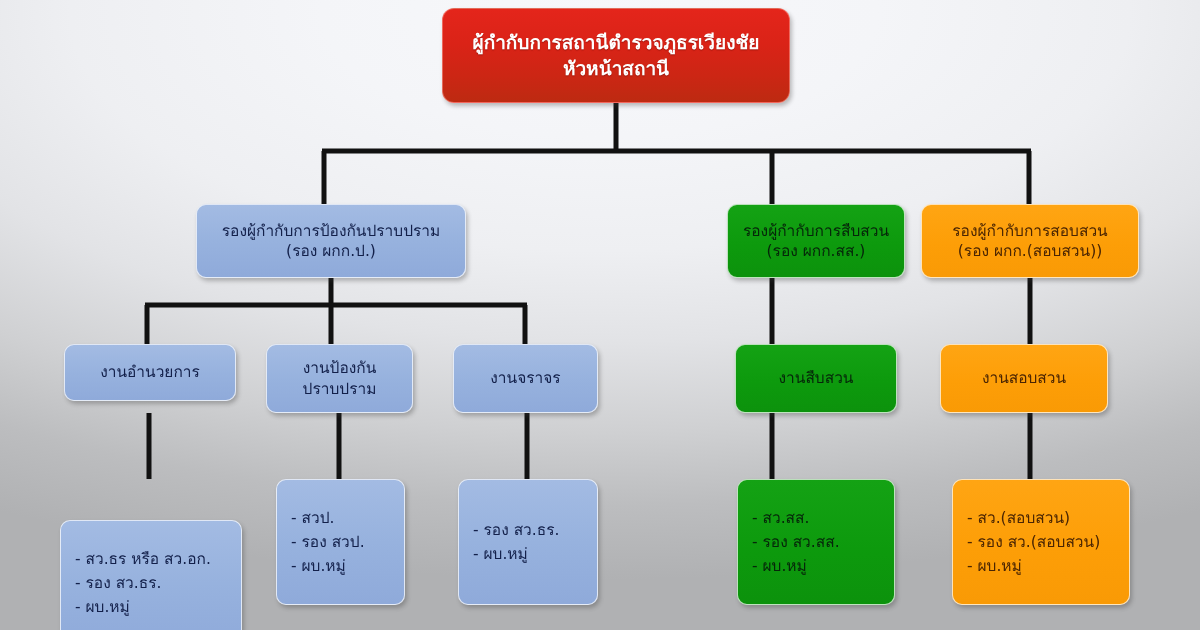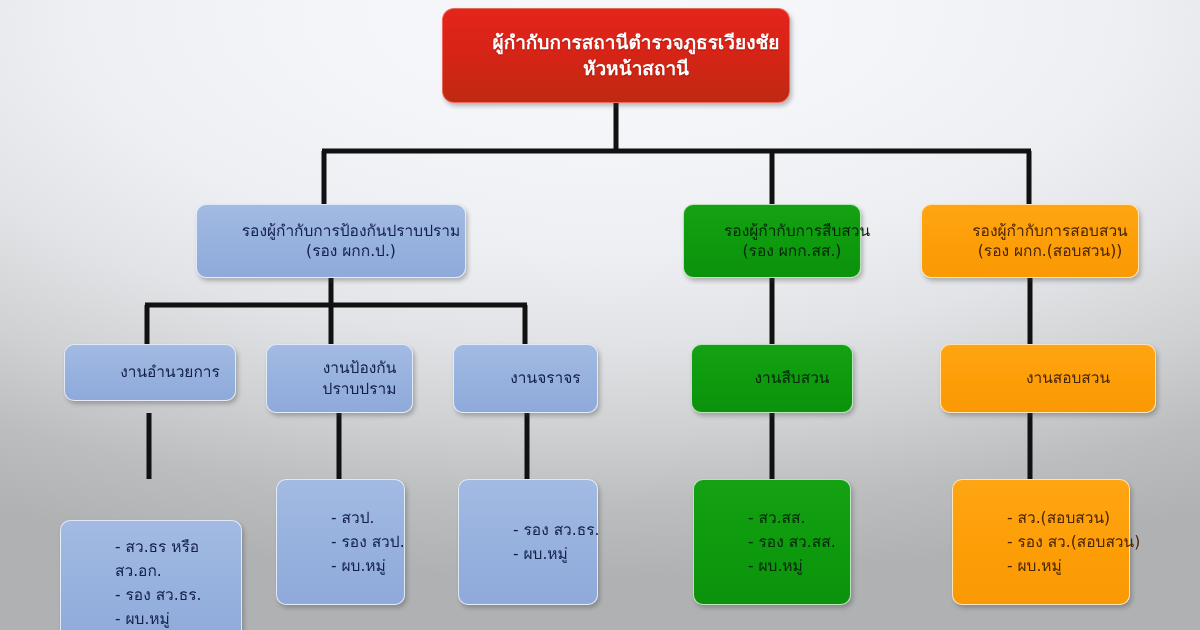--- a/index.html
+++ b/index.html
@@ -45,21 +45,20 @@
     position: absolute;
     box-sizing: border-box;
     border-radius: 10px;
     display: flex;
     flex-direction: column;
     justify-content: center;
     text-align: center;
     line-height: 1.32;
     box-shadow: 2px 3px 4px rgba(60,60,60,0.33);
     border: 1px solid rgba(255,255,255,0.72);
-    padding-left: 40px;
   }
 
   .node .line {
     display: block;
     white-space: nowrap;
   }
 
   
   .node.root {
     background: linear-gradient(to bottom, #e4251b 0%, #da2317 38%, #cc2614 72%, #bd2a11 100%);
@@ -74,20 +73,21 @@
   
   .node.blue {
     background: linear-gradient(to bottom, #a3bbe3 0%, #97b2de 50%, #8faada 100%);
     color: #13204a;
   }
 
   
   .node.green {
     background: linear-gradient(to bottom, #14a214 0%, #0d9a0d 55%, #0c920c 100%);
     color: #06260a;
+    margin-left: 44px;
   }
 
   
   .node.orange {
     background: linear-gradient(to bottom, #ffa513 0%, #fd9e07 55%, #f99a05 100%);
     color: #4a2503;
   }
 
   .node.level2 { font-size: 15.5px; }
   .node.level3 { font-size: 15.5px; }
@@ -164,21 +164,21 @@
   </div>
 
   <div class="node blue level3" style="left:453px; top:344px; width:145px; height:69px;">
     <span class="line">งานจราจร</span>
   </div>
 
   <div class="node green level3" style="left:691px; top:344px; width:162px; height:69px;">
     <span class="line">งานสืบสวน</span>
   </div>
 
-  <div class="node orange level3" style="left:940px; top:344px; width:216px; height:69px;">
+  <div class="node orange level3" style="left:940px; top:344px; width:168px; height:69px;">
     <span class="line">งานสอบสวน</span>
   </div>
 
   <div class="node blue detail wrapping" style="left:60px; top:479px; width:182px; height:126px;margin-top:41px;">
     <span class="line">- สว.ธร หรือ สว.อก.</span>
     <span class="line">- รอง สว.ธร.</span>
     <span class="line">- ผบ.หมู่</span>
   </div>
 
   <div class="node blue detail center-items" style="left:276px; top:479px; width:129px; height:126px;">

